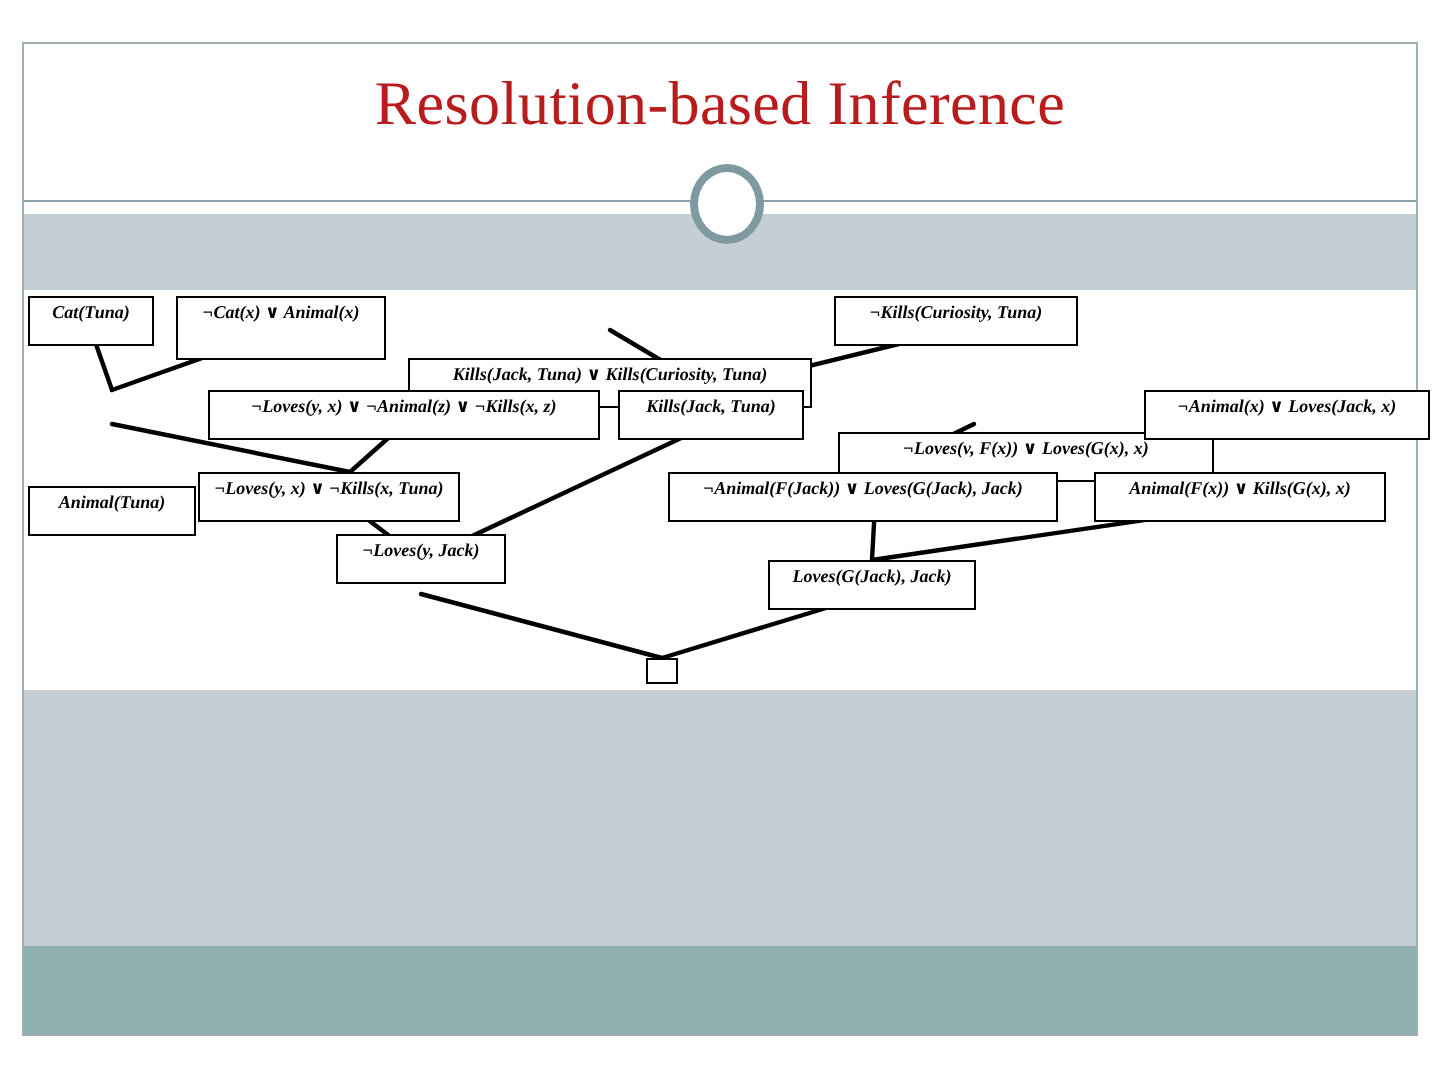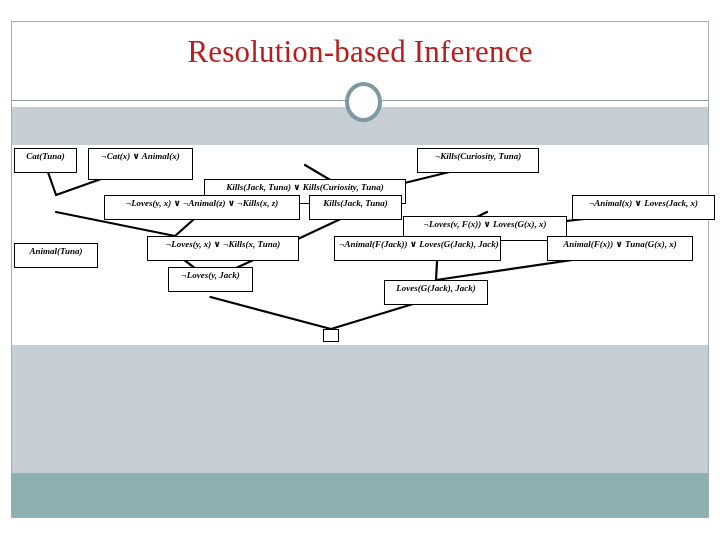--- a/index.html
+++ b/index.html
@@ -153,24 +153,24 @@
         </g>
     </svg>
     <div id="node-layer">
         <div class="clause" style="left: 14px; top: 148px; width: 63px; height: 17px;">Cat(Tuna)</div>
         <div class="clause" style="left: 88px; top: 148px; width: 105px; height: 32px;">¬Cat(x) ∨ Animal(x)</div>
         <div class="clause" style="left: 204px; top: 148px; width: 202px; height: 17px; margin-top: 31px;">Kills(Jack, Tuna) ∨ Kills(Curiosity, Tuna)</div>
         <div class="clause" style="left: 417px; top: 148px; width: 122px; height: 17px;">¬Kills(Curiosity, Tuna)</div>
         <div class="clause" style="left: 14px; top: 195px; width: 84px; height: 17px; margin-top: 48px;">Animal(Tuna)</div>
         <div class="clause" style="left: 104px; top: 195px; width: 196px; height: 17px;">¬Loves(y, x) ∨ ¬Animal(z) ∨ ¬Kills(x, z)</div>
         <div class="clause" style="left: 309px; top: 195px; width: 93px; height: 17px;">Kills(Jack, Tuna)</div>
-        <div class="clause" style="left: 403px; top: 195px; width: 164px; height: 17px; margin-top: 21px;">¬Loves(v, F(x)) ∨ Loves(G(x), x)</div>
+        <div class="clause" style="left: 419px; top: 195px; width: 188px; height: 17px; margin-top: 21px;">¬Loves(v, F(x)) ∨ Loves(G(x), x)</div>
         <div class="clause" style="left: 572px; top: 195px; width: 143px; height: 17px;">¬Animal(x) ∨ Loves(Jack, x)</div>
-        <div class="clause" style="left: 99px; top: 236px; width: 152px; height: 17px; margin-left: 48px;">¬Loves(y, x) ∨ ¬Kills(x, Tuna)</div>
-        <div class="clause" style="left: 334px; top: 236px; width: 167px; height: 17px; text-align: center;">¬Animal(F(Jack)) ∨ Loves(G(Jack), Jack)</div>
-        <div class="clause" style="left: 547px; top: 236px; width: 146px; height: 17px;">Animal(F(x)) ∨ Tuna(G(x), x)</div>
+        <div class="clause" style="left: 99px; top: 236px; width: 131px; height: 17px;">¬Loves(y, x) ∨ ¬Kills(x, Tuna)</div>
+        <div class="clause" style="left: 334px; top: 236px; width: 195px; height: 17px; text-align: center;">¬Animal(F(Jack)) ∨ Loves(G(Jack), Jack)</div>
+        <div class="clause" style="left: 547px; top: 236px; width: 146px; height: 17px;">Animal(F(x)) ∨ Kills(G(x), x)</div>
         <div class="clause" style="left: 168px; top: 267px; width: 85px; height: 17px;">¬Loves(y, Jack)</div>
         <div class="clause" style="left: 384px; top: 280px; width: 104px; height: 17px;">Loves(G(Jack), Jack)</div>
         <div class="clause empty" style="left: 323px; top: 329px; width: 16px; height: 13px;"></div>
       </div>
   </div>
 
 </div>
 
 </body></html>

